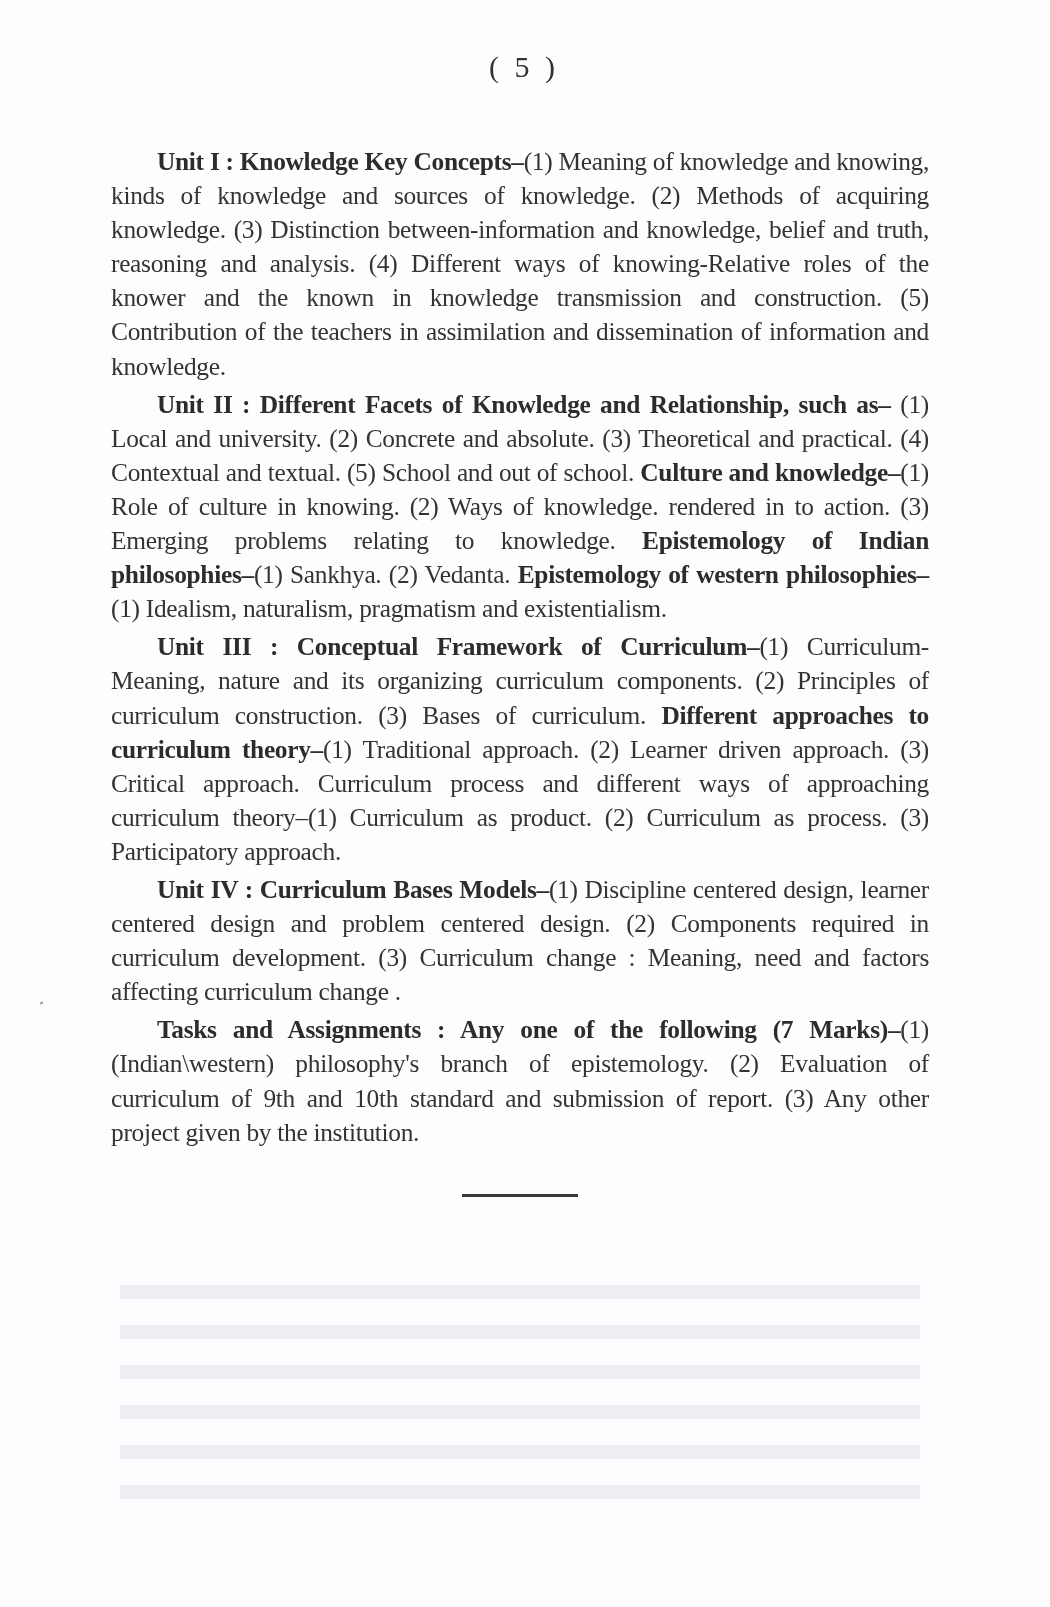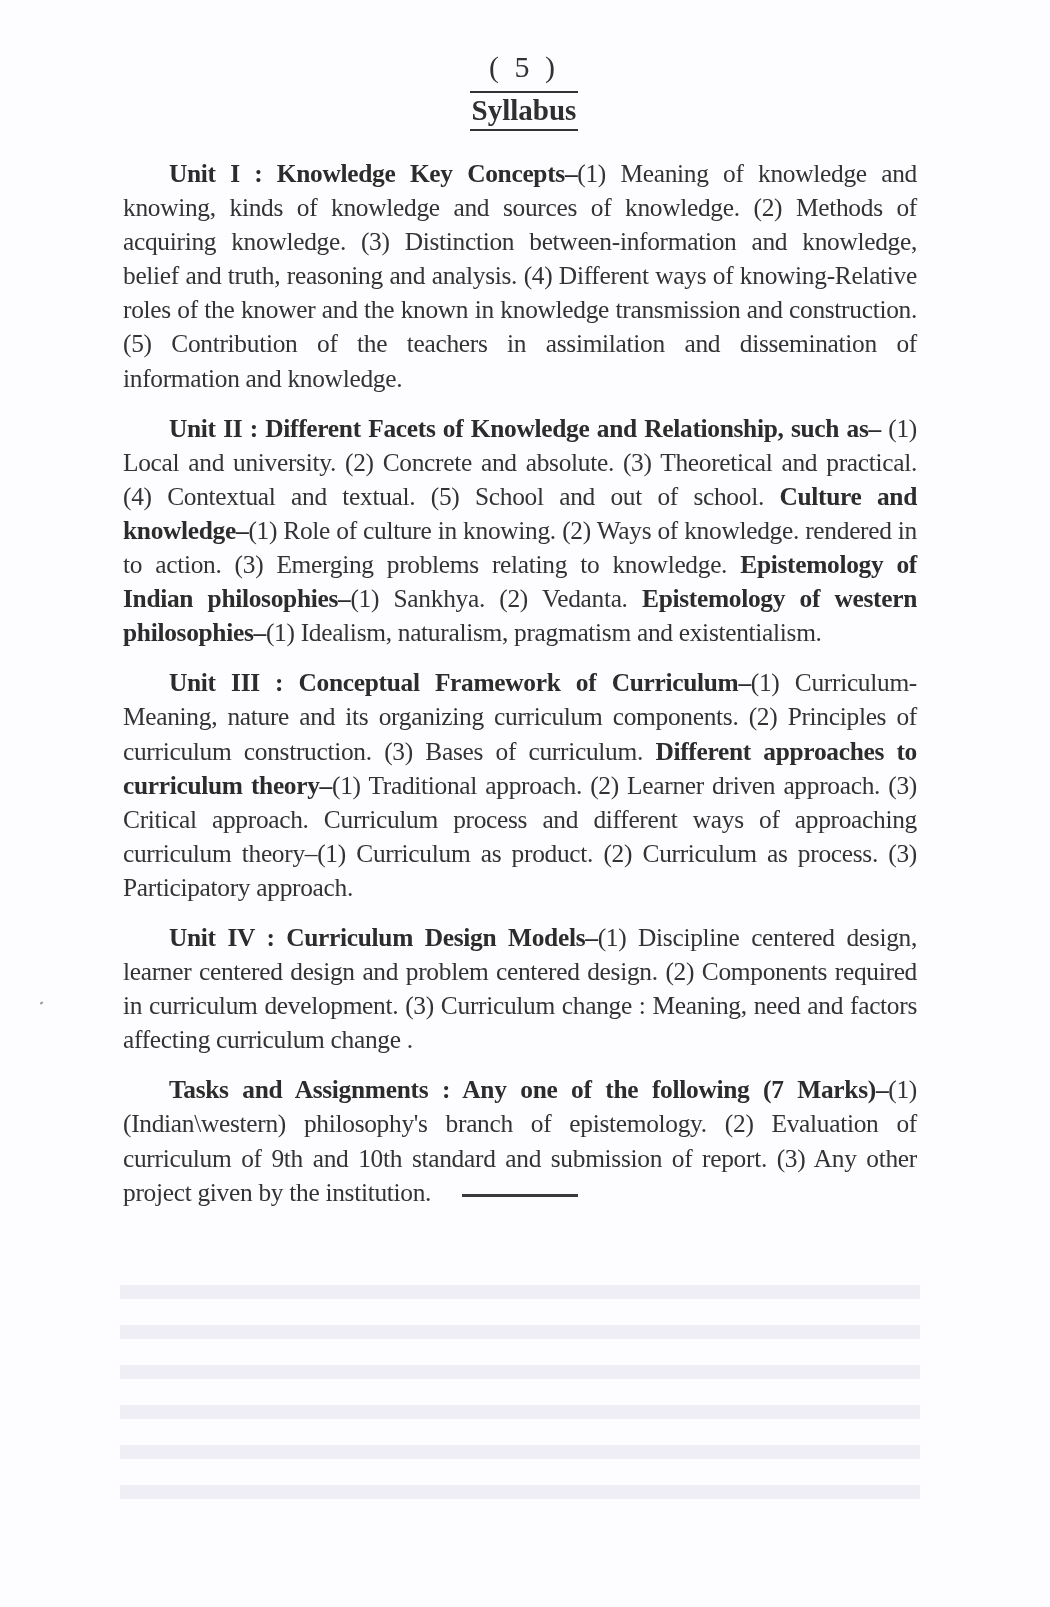--- a/index.html
+++ b/index.html
@@ -53,21 +53,21 @@
     top: 140px;
     left: 107px;
     width: 826px;
     font-size: 25.4px;
     line-height: 34.1px;
     text-align: justify;
     color: #333;
     letter-spacing: -0.3px;
   }
   .para {
-    margin: 16px;
+    margin: 4px;
     text-indent: 46px;
   }
   .b { font-weight: bold; color: #2c2c2c; }
   .end-rule {
     position: absolute;
     top: 1194px;
     left: 462px;
     width: 116px;
     height: 3px;
     background: #3a3a3a;
@@ -90,36 +90,33 @@
     background: #9a9a9a;
     transform: rotate(-35deg);
   }
 </style>
 </head>
 <body>
 
 <div class="page">
   <div class="page-number">( 5 )</div>
 
-  <div class="title-wrap">
-    <span class="title">Syllabus</span>
-  </div>
 
   <div class="body-text">
     <p class="para">
       <span class="b">Unit I : Knowledge Key Concepts–</span><span>(1) Meaning of knowledge and knowing, kinds of knowledge and sources of knowledge. (2) Methods of acquiring knowledge. (3) Distinction between-information and knowledge, belief and truth, reasoning and analysis. (4) Different ways of knowing-Relative roles of the knower and the known in knowledge transmission and construction. (5) Contribution of the teachers in assimilation and dissemination of information and knowledge.</span>
     </p>
     <p class="para">
       <span class="b">Unit  II : Different Facets of Knowledge and Relationship, such as–</span><span> (1) Local and university. (2) Concrete and absolute. (3) Theoretical and practical. (4) Contextual and textual. (5) School and out of school. </span><span class="b">Culture and knowledge–</span><span>(1) Role of culture in knowing. (2) Ways of knowledge. rendered in to action. (3) Emerging problems relating to knowledge. </span><span class="b">Epistemology of Indian philosophies–</span><span>(1) Sankhya. (2) Vedanta. </span><span class="b">Epistemology of western philosophies–</span><span>(1) Idealism, naturalism, pragmatism and existentialism.</span>
     </p>
     <p class="para">
       <span class="b">Unit III : Conceptual Framework of Curriculum–</span><span>(1) Curriculum-Meaning, nature and its organizing curriculum components. (2) Principles of curriculum construction. (3) Bases of curriculum. </span><span class="b">Different approaches to curriculum theory–</span><span>(1) Traditional approach. (2) Learner driven approach. (3) Critical approach. Curriculum process and different ways of approaching curriculum theory–(1) Curriculum as product. (2) Curriculum as process. (3) Participatory approach.</span>
     </p>
     <p class="para">
-      <span class="b">Unit IV : Curriculum Design Models–</span><span>(1) Discipline centered design, learner centered design and problem centered design. (2) Components required in curriculum development. (3) Curriculum change : Meaning, need and factors affecting curriculum change .</span>
+      <span class="b">Unit IV : Curriculum Bases Models–</span><span>(1) Discipline centered design, learner centered design and problem centered design. (2) Components required in curriculum development. (3) Curriculum change : Meaning, need and factors affecting curriculum change .</span>
     </p>
     <p class="para">
       <span class="b">Tasks and Assignments : Any one of the following (7 Marks)–</span><span>(1) (Indian\western) philosophy's branch of epistemology. (2) Evaluation of curriculum of 9th and 10th standard and submission of report. (3) Any other project given by the institution.</span>
     </p>
   </div>
 
   <div class="end-rule"></div>
   <div class="bleed"></div>
   <div class="speck"></div>
 </div>

